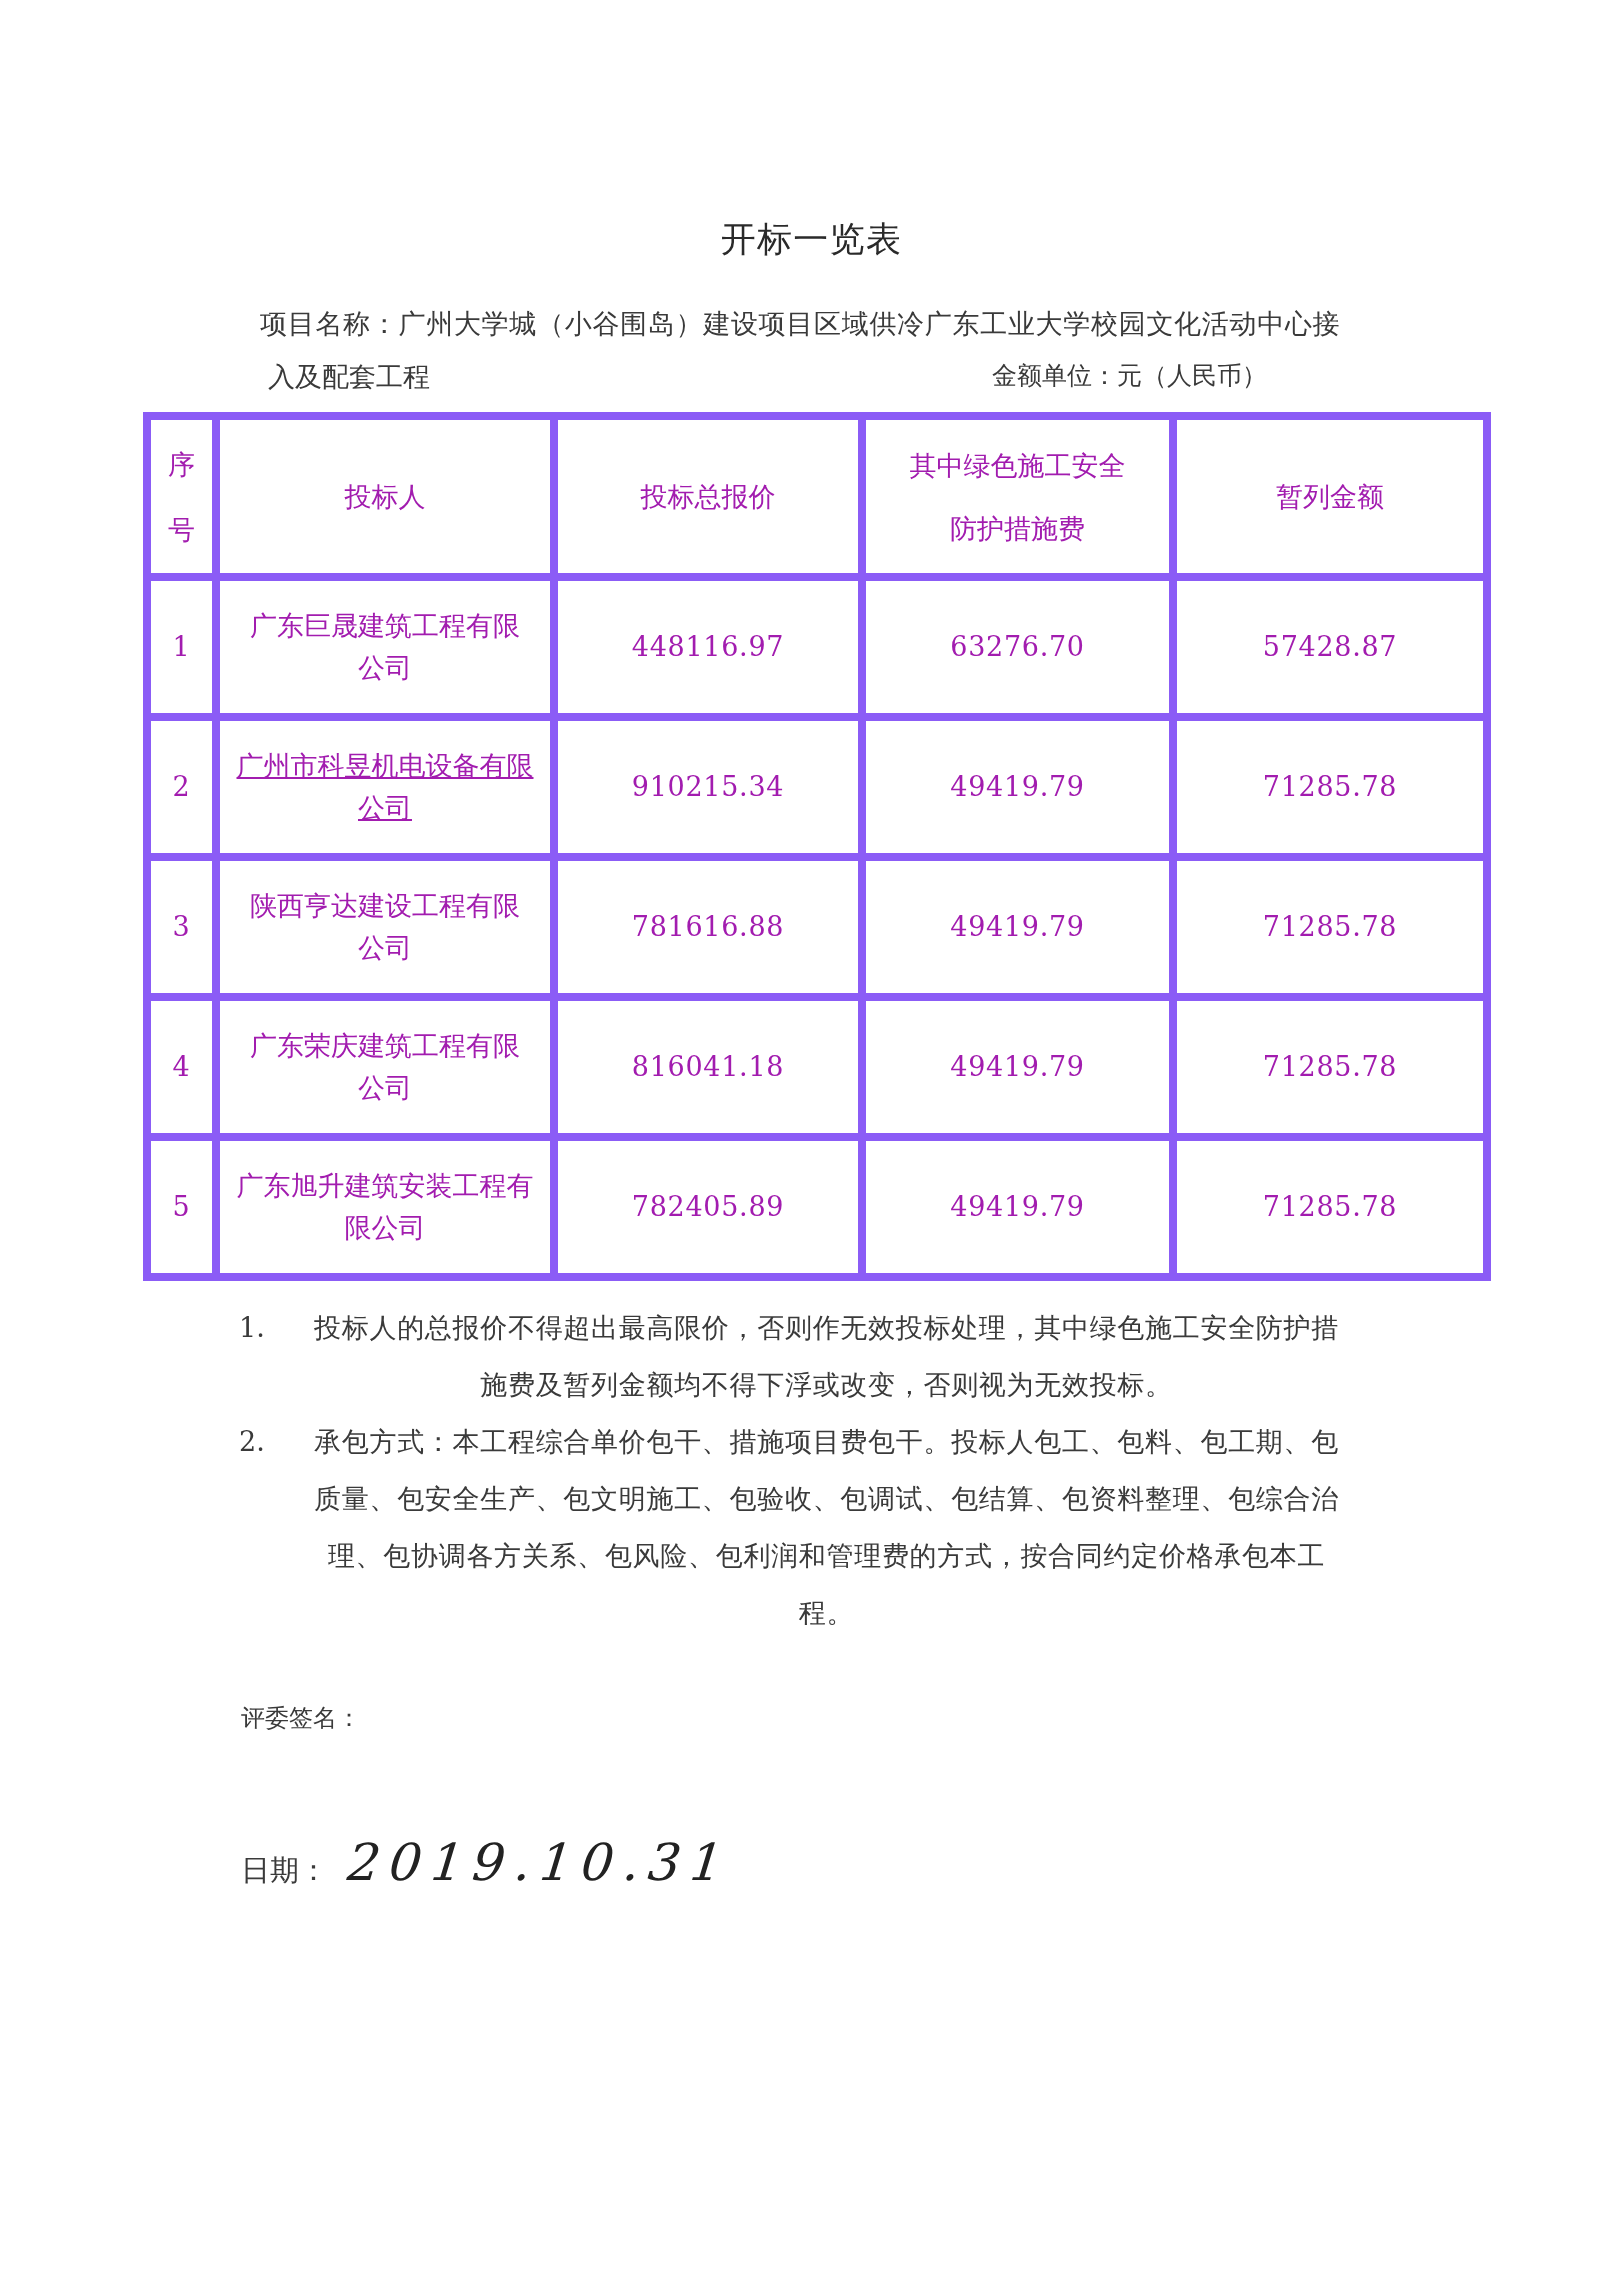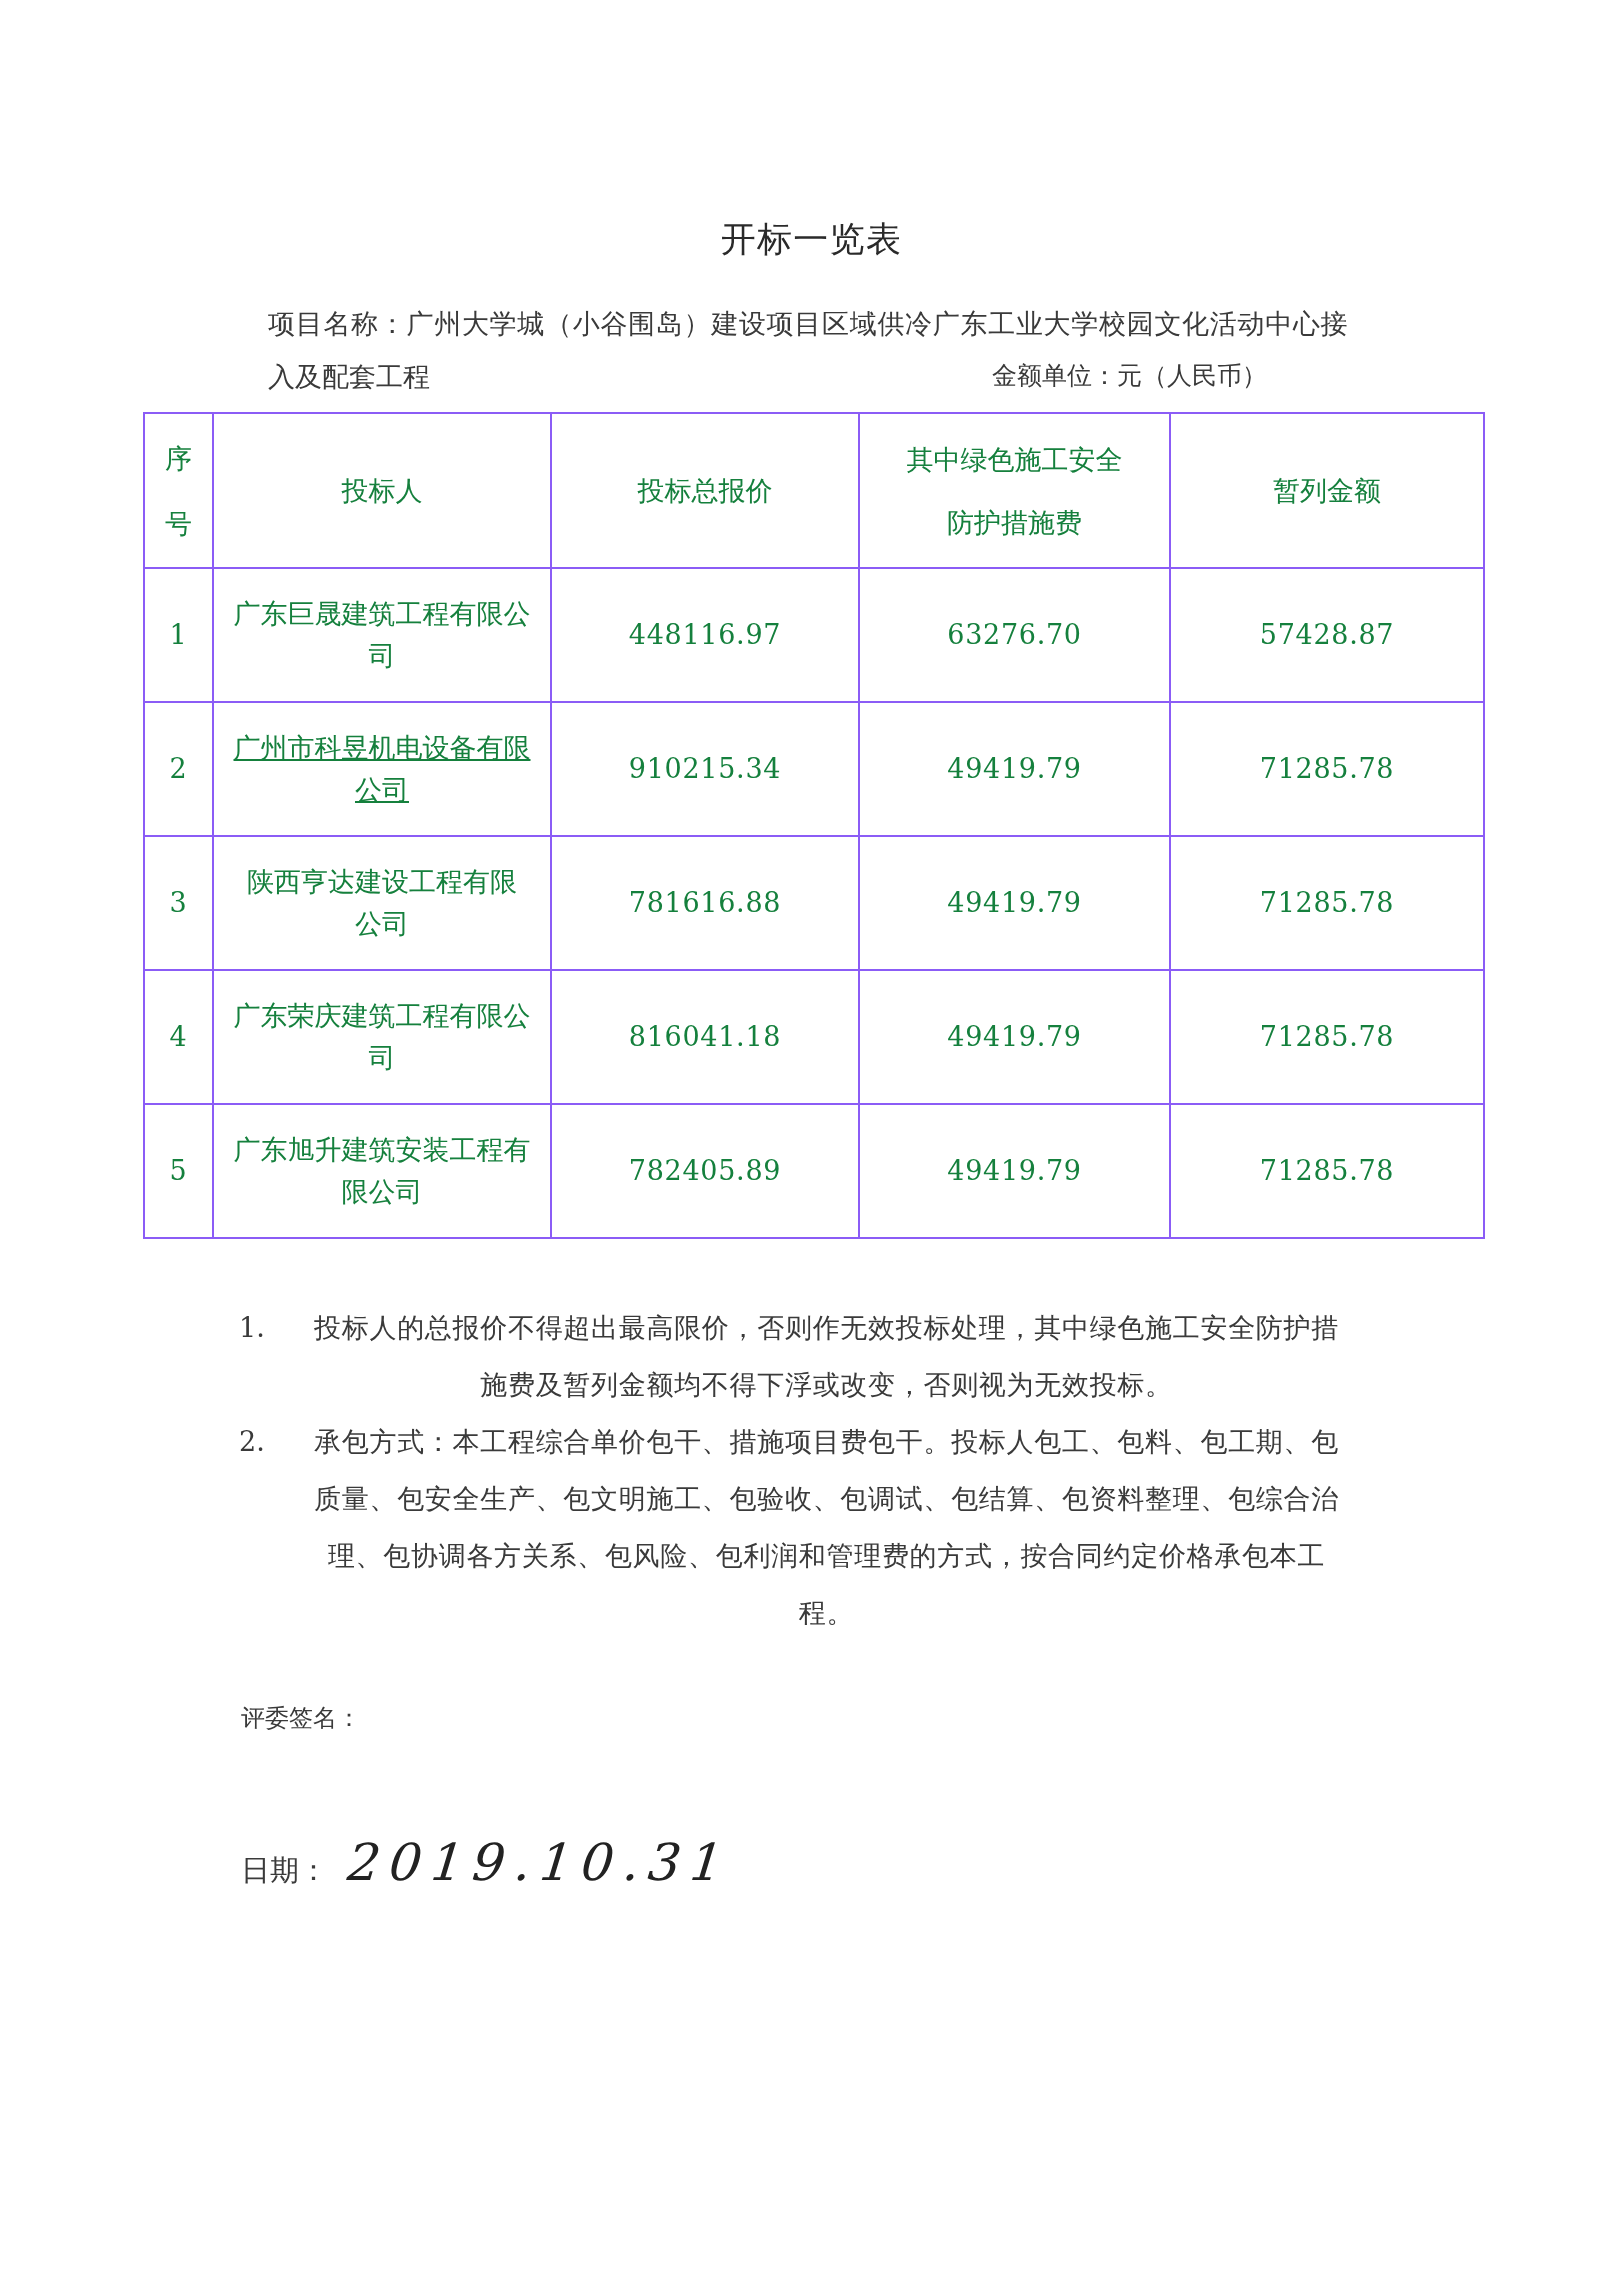--- a/index.html
+++ b/index.html
@@ -1,26 +1,26 @@
 <!DOCTYPE html>
 <html style="font-size:10.5px"><head>
 <meta charset="utf-8">
 <style>
   html, body { margin:0; padding:0; background:#ffffff; }
   body { width:1623px; height:2295px; position:relative; overflow:hidden;
          font-family:"DejaVu Sans","Liberation Sans",sans-serif; color:#3a3a3a; }
   .title { position:absolute; left:0; width:1623px; top:216px; text-align:center;
            font-size:35px; color:#2a2a2a; letter-spacing:1.3px; }
-  .proj1 { position:absolute; left:268px; top:306px; font-size:27px; white-space:nowrap; letter-spacing:0.7px; }
+  .proj1 { position:absolute; left:260px; top:306px; font-size:27px; white-space:nowrap; letter-spacing:0.7px; }
   .proj2 { position:absolute; left:268px; top:359px; font-size:27px; white-space:nowrap; }
   .unit { position:absolute; left:992px; top:359px; font-size:25px; white-space:nowrap; }
   table.bids { position:absolute; left:143px; top:412px; width:1340px;
                border-collapse:collapse; table-layout:fixed; }
-  table.bids td, table.bids th { border:2px solid #8b5cf6; text-align:center; vertical-align:middle;
-               font-weight:normal; font-size:27px; color:#15803d; padding:0 6.5px; line-height:42px; }
+  table.bids td, table.bids th { border:8px solid #8b5cf6; text-align:center; vertical-align:middle;
+               font-weight:normal; font-size:27px; color:#a21caf; padding:0 6.5px; line-height:42px; }
   table.bids th { height:153px; }
   table.bids td { height:132px; }
   .num { font-family:"DejaVu Serif","Liberation Serif",serif; font-size:26px; letter-spacing:0.7px; }
   .vert { display:inline-block; width:30px; line-height:65px; }
   .notes { position:absolute; left:239px; top:1299px; width:1113px; font-size:27px; }
   .note { display:flex; line-height:57px; }
   .note .n { width:62px; flex:none; font-family:"DejaVu Serif","Liberation Serif",serif; }
   .note .t { flex:1; letter-spacing:0.7px;text-align:center; }
   .sign { position:absolute; left:241px; top:1702px; font-size:24px; }
   .date { position:absolute; left:241px; top:1833px; font-size:29px; display:flex; align-items:baseline; }

